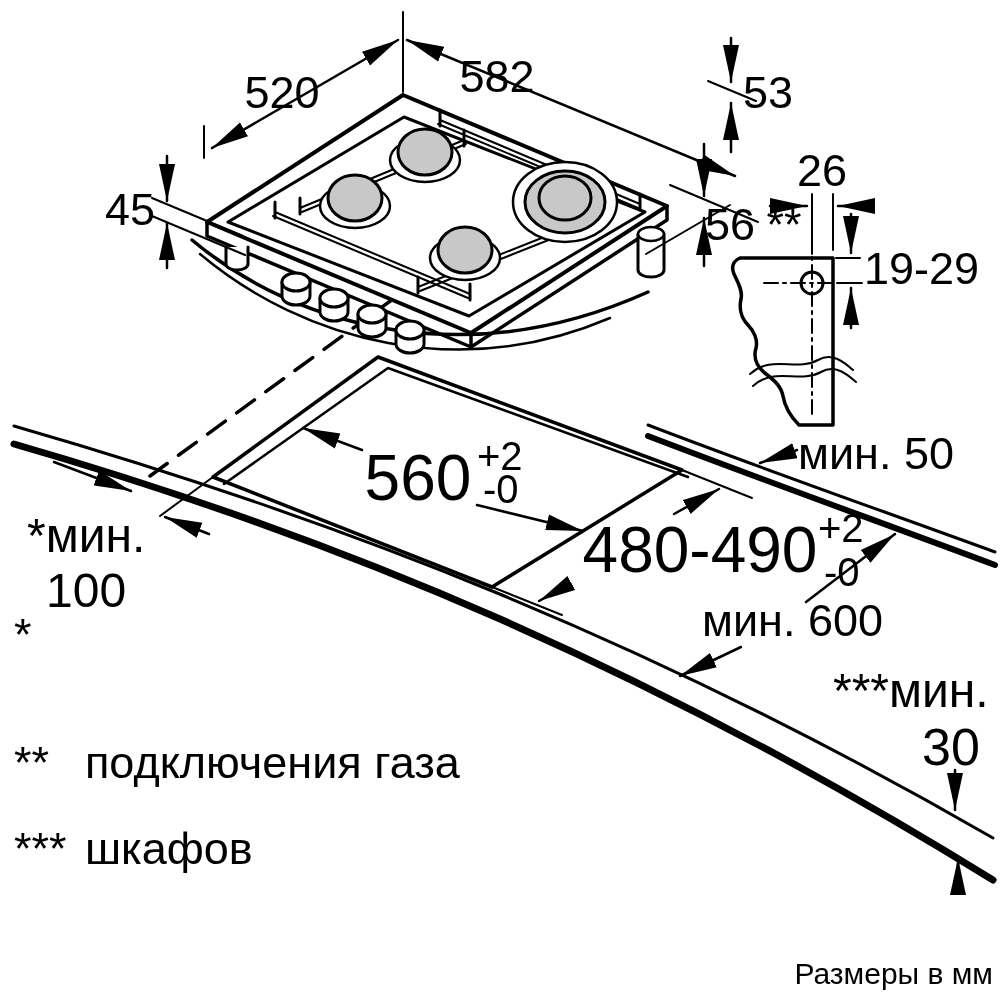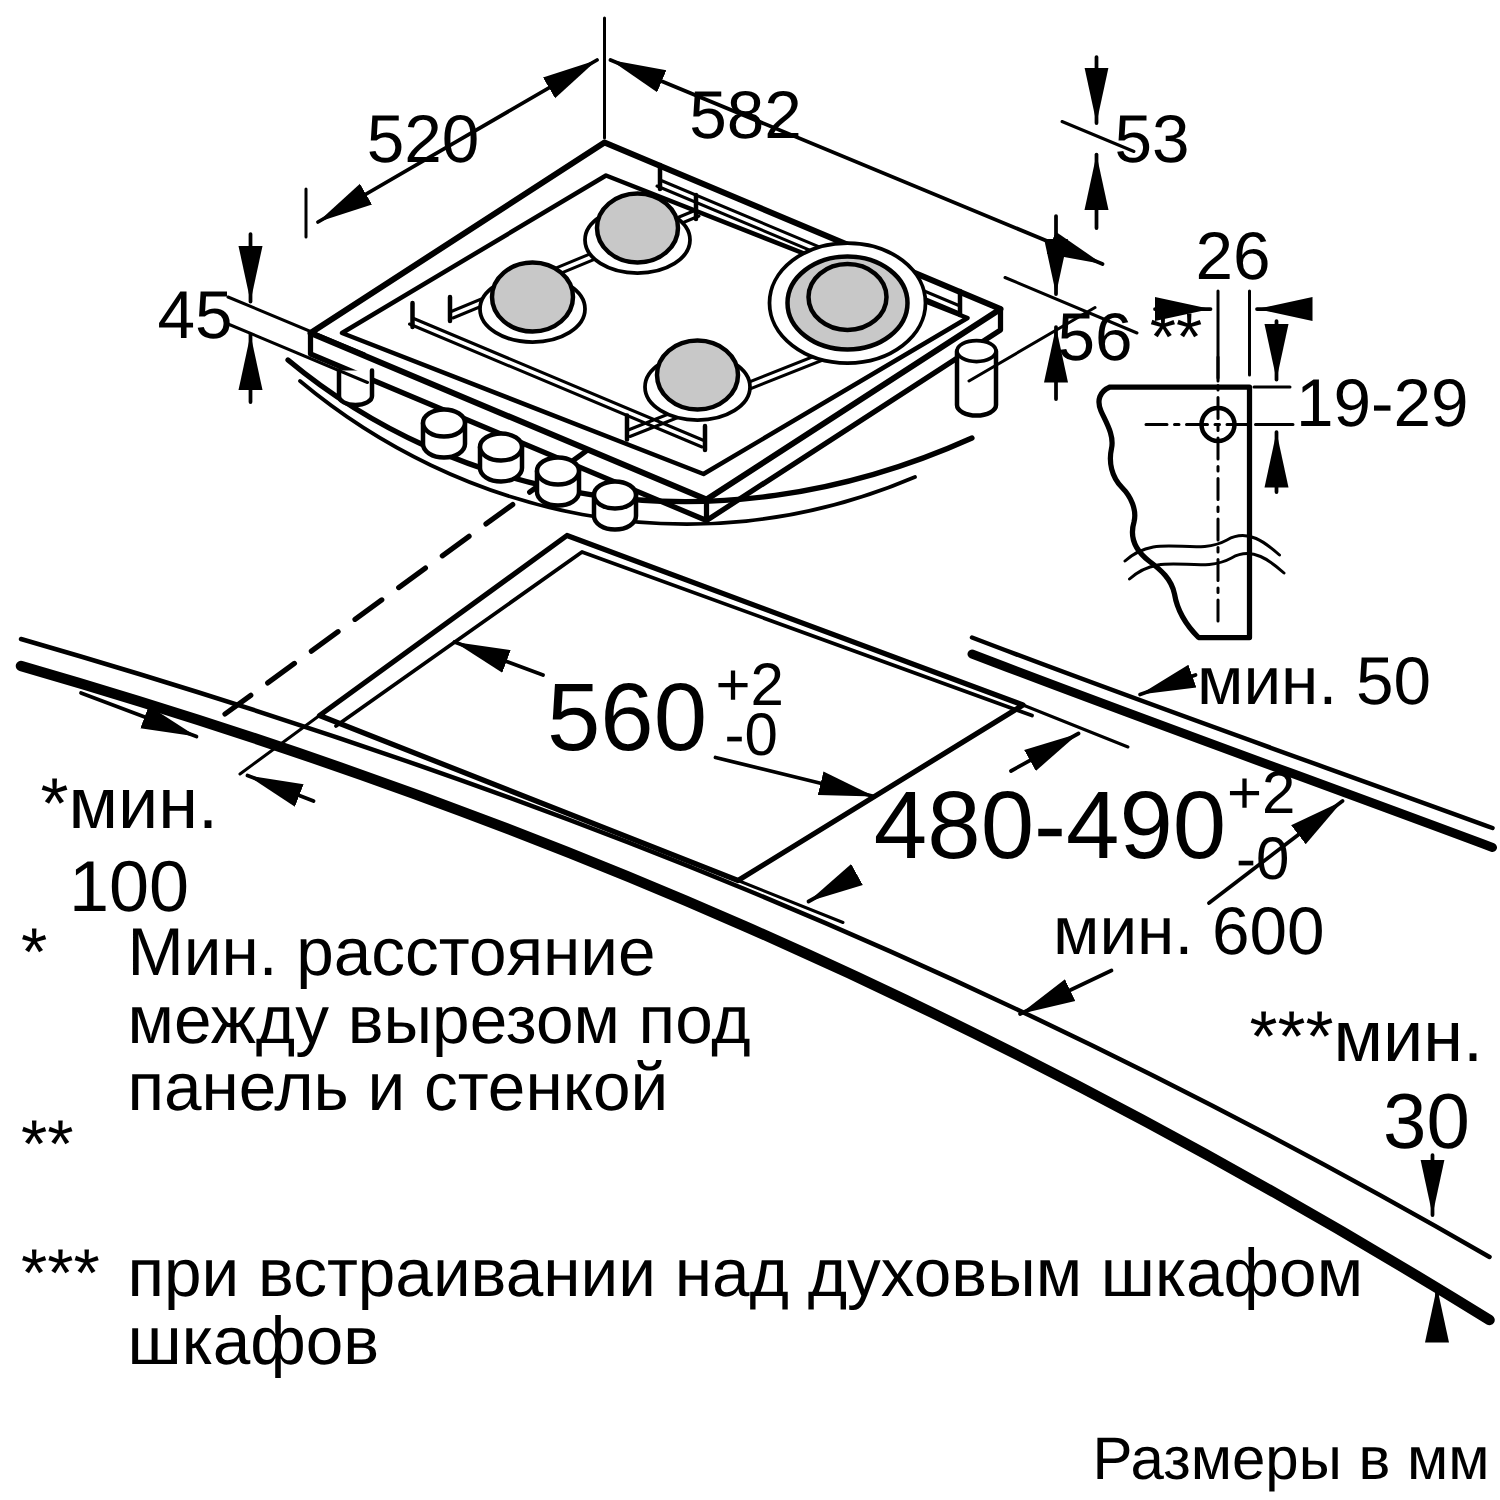--- a/index.html
+++ b/index.html
@@ -11,21 +11,21 @@
   svg .burner{fill:#c8c8c8;}
   svg text{fill:#000;font-family:"Liberation Sans",sans-serif;}
   .dim{font-size:45px;}
   .dim-big{font-size:64px;}
   .tol{font-size:40px;}
   .dim-48{font-size:48px;}
   .dim-52{font-size:52px;}
   .fn{position:absolute;left:14px;display:flex;font-size:45px;line-height:45px;}
   .fn-marker{width:71px;flex:none;}
   .fn-lines span{display:block;}
-  .units{position:absolute;right:7px;top:951px;font-size:40px;line-height:45px;}
+  .units{position:absolute;right:7px;top:951px;font-size:30px;line-height:45px;}
 </style>
 </head>
 <body>
 
 <svg width="1000" height="1000" viewBox="0 0 1000 1000">
   <defs>
     <marker id="arr" markerUnits="userSpaceOnUse" markerWidth="38" markerHeight="18" refX="37" refY="9" orient="auto-start-reverse">
       <path d="M0,1 L37,9 L0,17 Z" fill="#000"></path>
     </marker>
     <marker id="arrE" markerUnits="userSpaceOnUse" markerWidth="38" markerHeight="18" refX="37" refY="9" orient="auto">
@@ -160,33 +160,28 @@
     <text class="dim-48" x="27" y="552">*мин.</text>
     <text class="dim-48" x="46" y="607">100</text>
     <text class="dim-48" x="833" y="707">***мин.</text>
     <text class="dim-52" x="951" y="765" text-anchor="middle">30</text>
   </g>
 </svg>
 
 <div>
   <div class="fn" style="top:612px">
     <span class="fn-marker">*</span>
-    <span class="fn-lines">
-      <span>Мин. расстояние</span>
-      <span>между вырезом под</span>
-      <span>панель и стенкой</span>
-    </span>
   </div>
   <div class="fn" style="top:740px">
     <span class="fn-marker">**</span>
     <span class="fn-lines">
+      <span>подключения газа</span>
     </span>
   </div>
   <div class="fn" style="top:826px">
     <span class="fn-marker">***</span>
     <span class="fn-lines">
-      <span>при встраивании над духовым шкафом</span>
       <span>шкафов</span>
     </span>
   </div>
 </div>
 
 <div class="units">Размеры в мм</div>
 
 </body></html>

